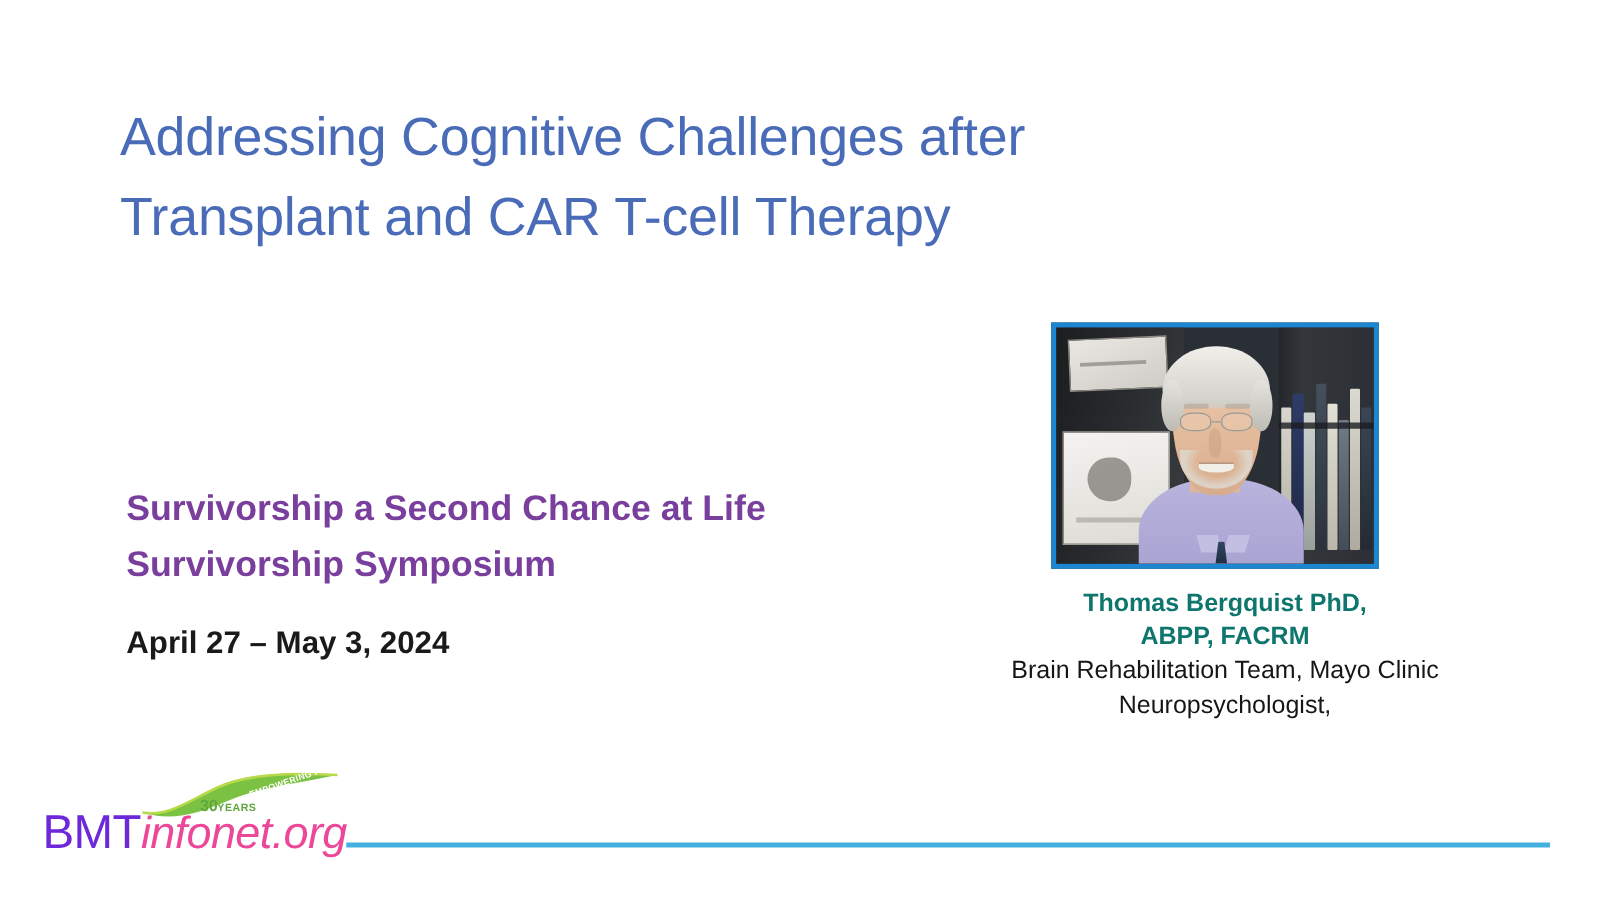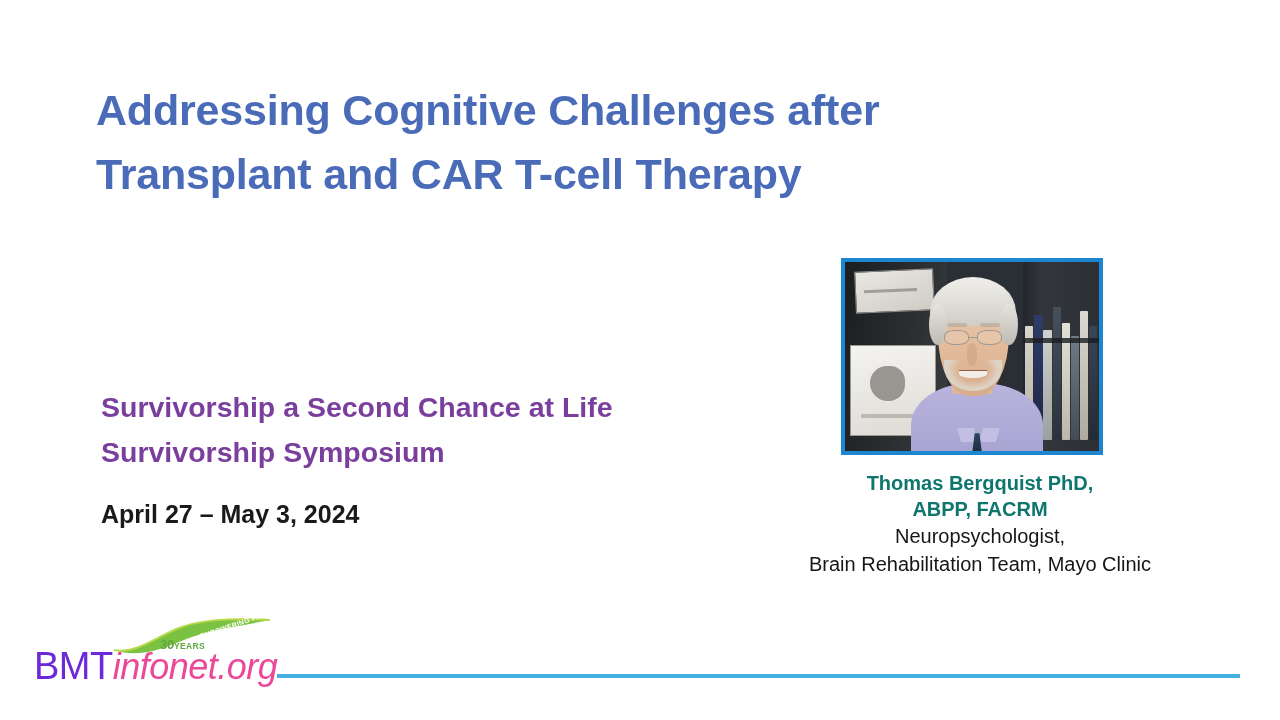--- a/index.html
+++ b/index.html
@@ -16,21 +16,21 @@
   }
 
   
   .title-block {
     position:absolute;
     left:96px; top:78px;
     width:960px;
   }
   .title-line {
     font-size:43px;
-    font-weight:bold;
+    font-weight:normal;
     color:#4a6cb8;
     letter-spacing:-0.2px;
     line-height:64px;
     white-space:nowrap;
   }
 
   
   .event-block {
     position:absolute;
     left:101px; top:385px;
@@ -310,22 +310,22 @@
       <div class="ph-glass-bridge"></div>
       <div class="ph-nose"></div>
       <div class="ph-beard"></div>
       <div class="ph-mouth"></div>
     </div>
   </div>
 
   <div class="speaker-block">
     <div class="speaker-name">Thomas Bergquist PhD,</div>
     <div class="speaker-name">ABPP, FACRM</div>
+    <div class="speaker-role">Brain Rehabilitation Team, Mayo Clinic</div>
     <div class="speaker-role">Neuropsychologist,</div>
-    <div class="speaker-role">Brain Rehabilitation Team, Mayo Clinic</div>
   </div>
 
   <div class="logo">
     <svg class="logo-swoosh" viewBox="0 0 160 40">
       <path d="M2 32 C 22 36, 40 22, 62 12 C 86 1, 120 0, 158 2 C 124 9, 96 12, 72 22 C 48 32, 26 40, 2 32 Z" fill="#7cc242"></path>
       <path d="M2 32 C 22 36, 40 22, 62 12 C 86 1, 120 0, 158 2" fill="none" stroke="#b7d94a" stroke-width="2"></path>
     </svg>
     <div class="logo-years">
       <span>30</span><span class="yr-small">YEARS</span>
     </div>

